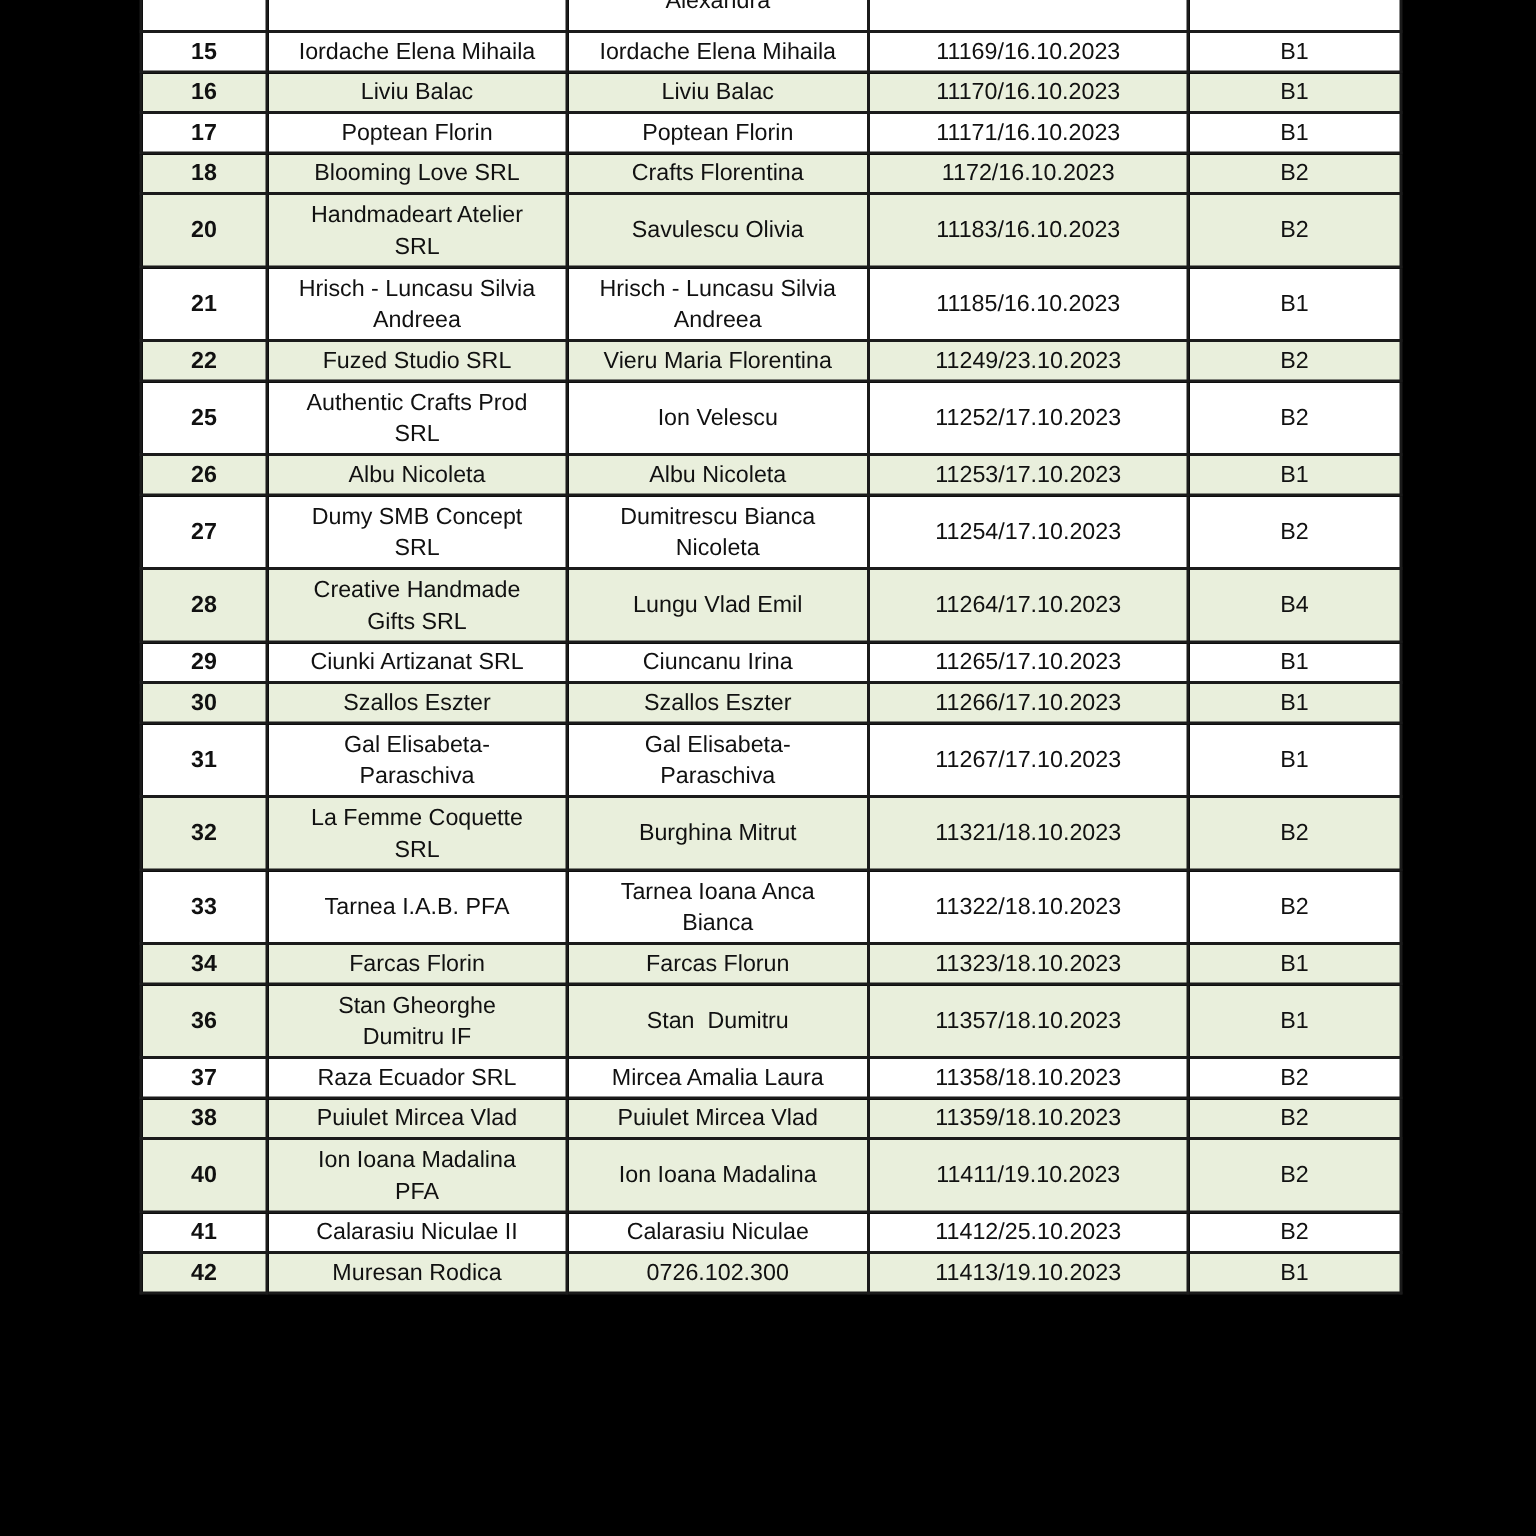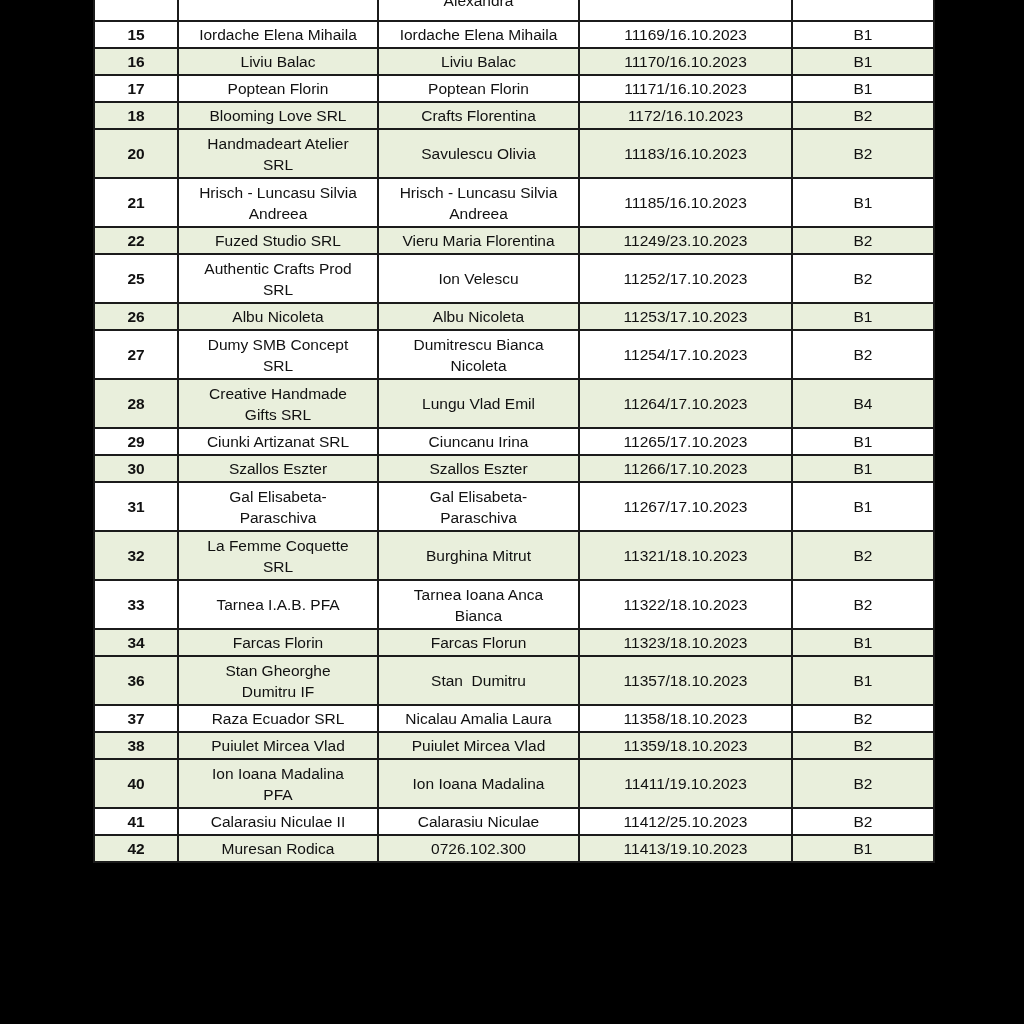--- a/index.html
+++ b/index.html
@@ -209,21 +209,21 @@
     <td class="num">36</td>
     <td>Stan Gheorghe
 Dumitru IF</td>
     <td>Stan&nbsp; Dumitru</td>
     <td>11357/18.10.2023</td>
     <td>B1</td>
   </tr>
         <tr class="single shade-white">
     <td class="num">37</td>
     <td>Raza Ecuador SRL</td>
-    <td>Nicalau Amalia Laura</td>
+    <td>Mircea Amalia Laura</td>
     <td>11358/18.10.2023</td>
     <td>B2</td>
   </tr>
         <tr class="single shade-green">
     <td class="num">38</td>
     <td>Puiulet Mircea Vlad</td>
     <td>Puiulet Mircea Vlad</td>
     <td>11359/18.10.2023</td>
     <td>B2</td>
   </tr>

